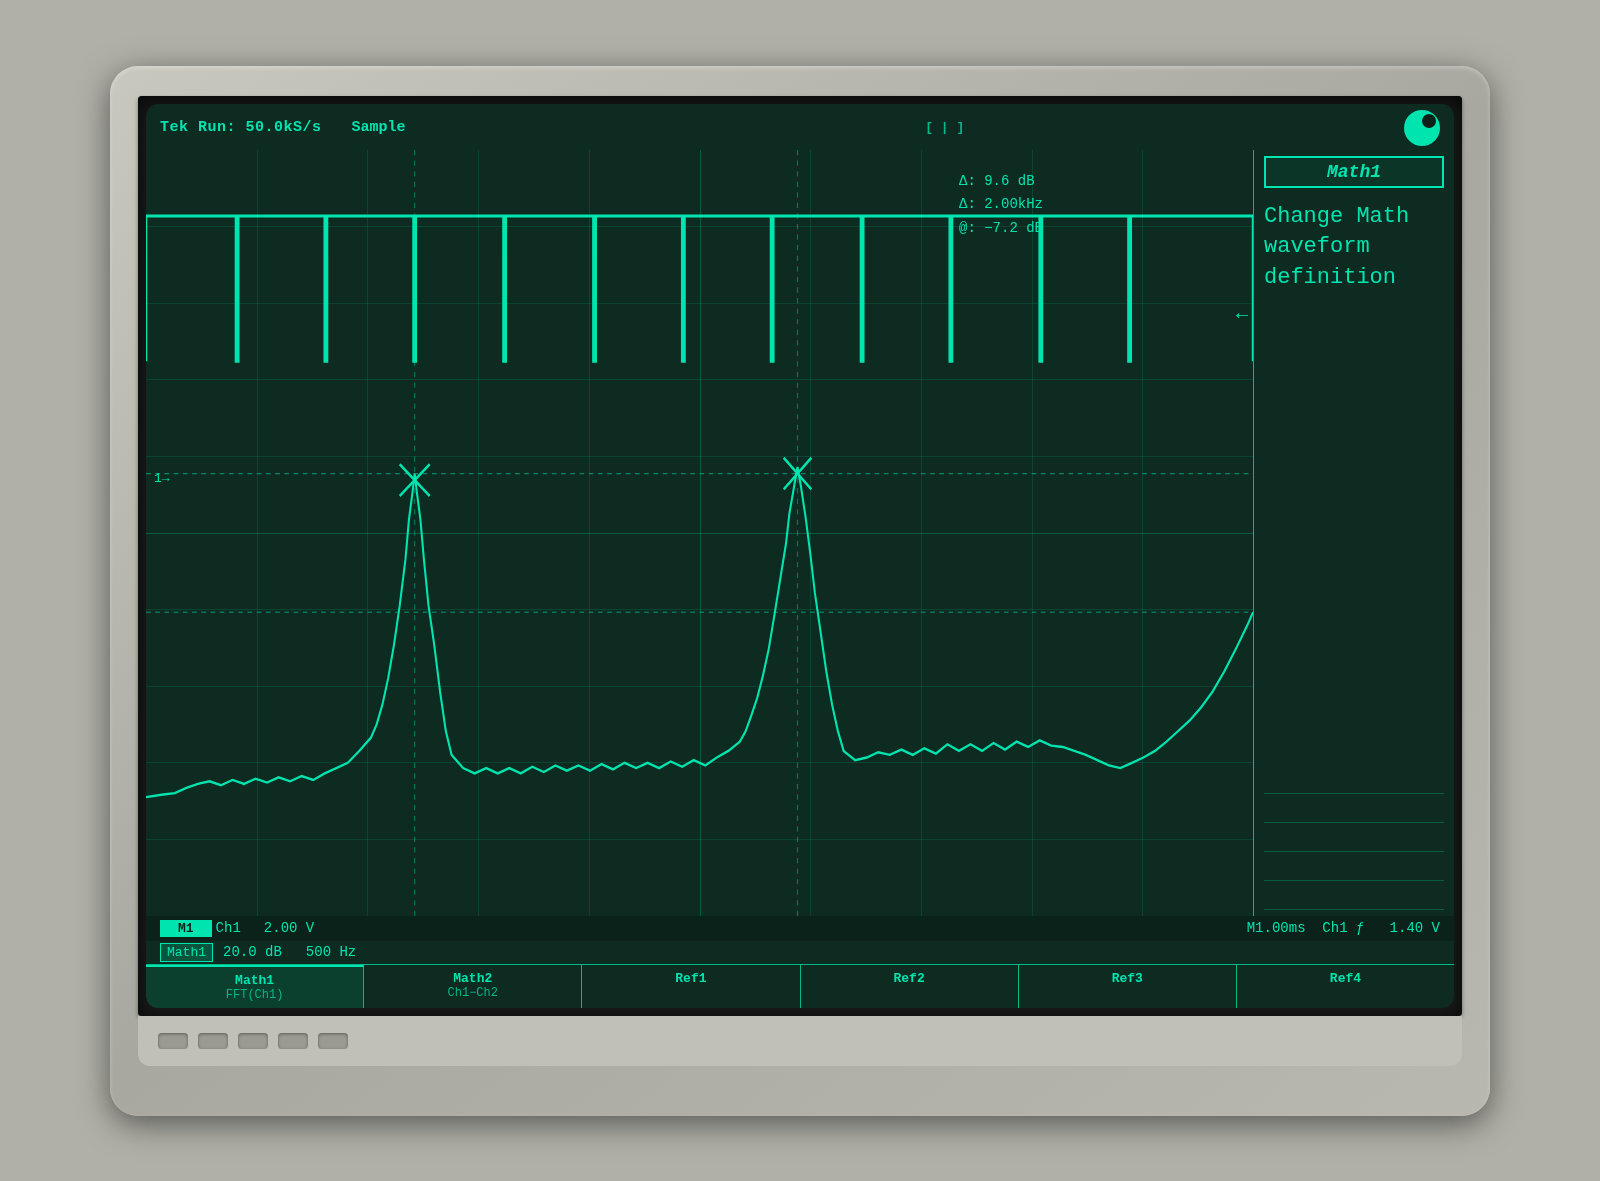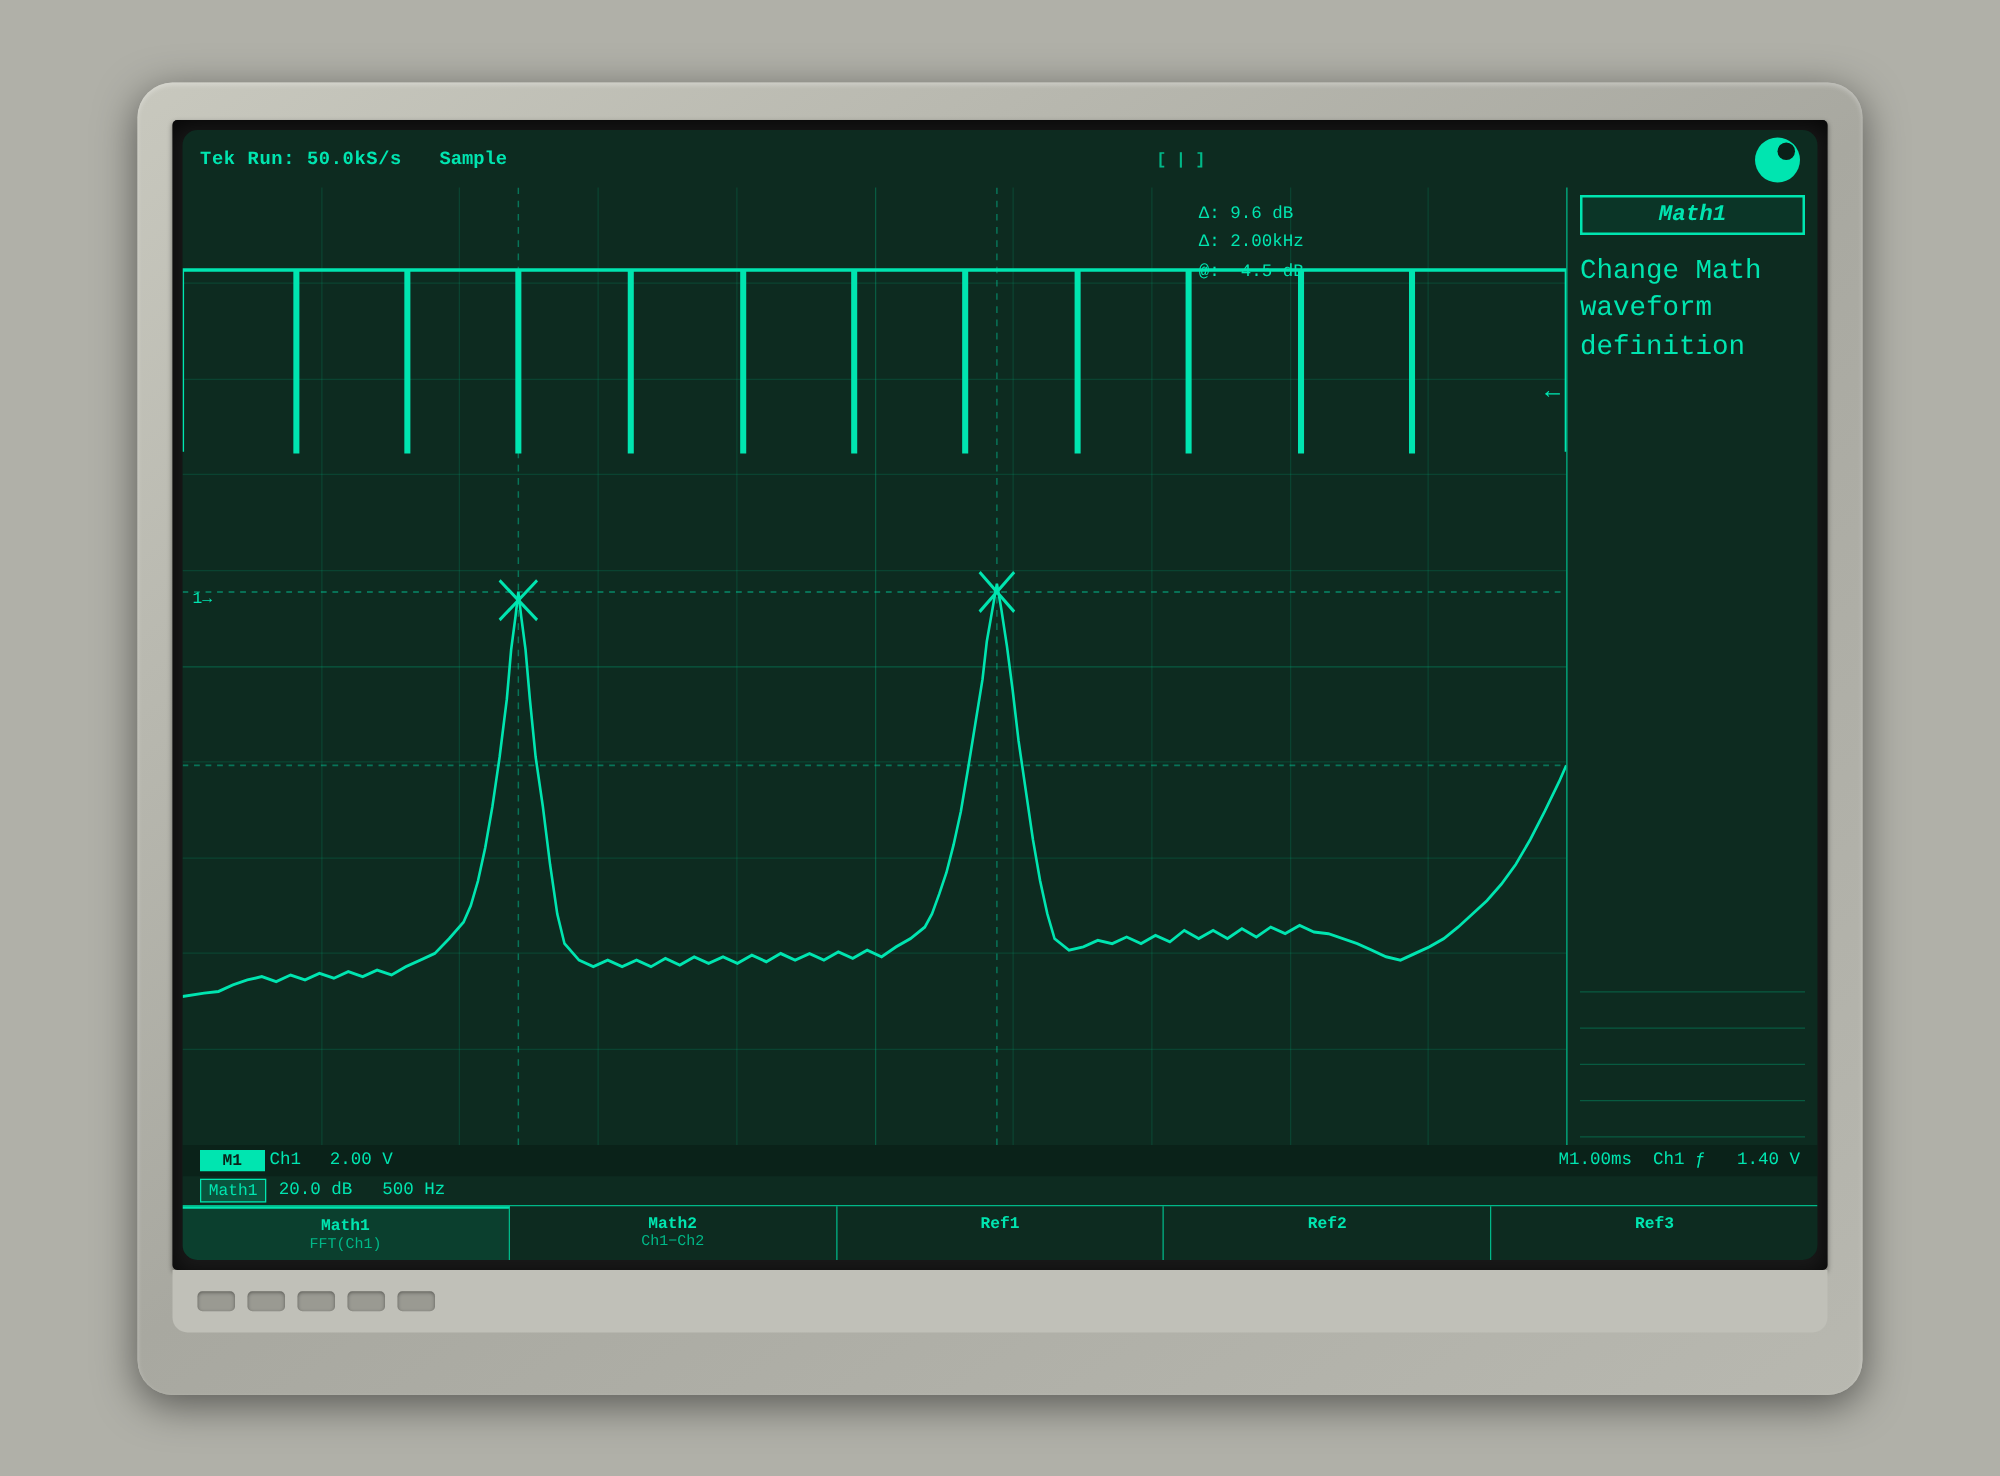--- a/index.html
+++ b/index.html
@@ -142,21 +142,21 @@
       flex-direction: column;
       gap: 28px;
     }
     .sidebar-line {
       height: 1px;
       background: rgba(0,180,130,0.35);
     }
 
     .delta-info {
       position: absolute;
-      top: 10px;
+      top: 20px;
       right: 210px;
       color: var(--phosphor);
       font-size: 14px;
       line-height: 1.7;
       text-align: left;
     }
 
     .bottom-status {
       background: rgba(0,0,0,0.2);
       padding: 4px 14px;
@@ -475,21 +475,21 @@
             <line x1="233" y1="0" x2="233" y2="580" stroke="#00e5b0" stroke-width="1" stroke-dasharray="4,4" opacity="0.4"></line>
             <line x1="565" y1="0" x2="565" y2="580" stroke="#00e5b0" stroke-width="1" stroke-dasharray="4,4" opacity="0.4"></line>
 
           </svg>
 
           <div class="marker-label" style="left:8px; top:42%; color:#00e5b0; font-size:13px;">1→</div>
 
           <div class="delta-info">
             <div>Δ: 9.6 dB</div>
             <div>Δ: 2.00kHz</div>
-            <div>@: −4.5 dB</div>
+            <div>@: −7.2 dB</div>
           </div>
 
         </div>
 
         <div class="sidebar">
           <div class="math1-title">Math1</div>
           <div class="change-math-text">
             <span>Change Math</span><br>
             <span>waveform</span><br>
             <span>definition</span>
@@ -541,20 +541,24 @@
           <span class="tab-sub"></span>
         </div>
         <div class="tab">
           <span class="tab-label">Ref2</span>
           <span class="tab-sub"></span>
         </div>
         <div class="tab">
           <span class="tab-label">Ref3</span>
           <span class="tab-sub"></span>
         </div>
+        <div class="tab">
+          <span class="tab-label">Ref4</span>
+          <span class="tab-sub"></span>
+        </div>
       </div>
 
     </div>
   </div>
 
   <div class="bottom-bar">
     <div class="knob-slot"></div>
     <div class="knob-slot"></div>
     <div class="knob-slot"></div>
     <div class="knob-slot"></div>

